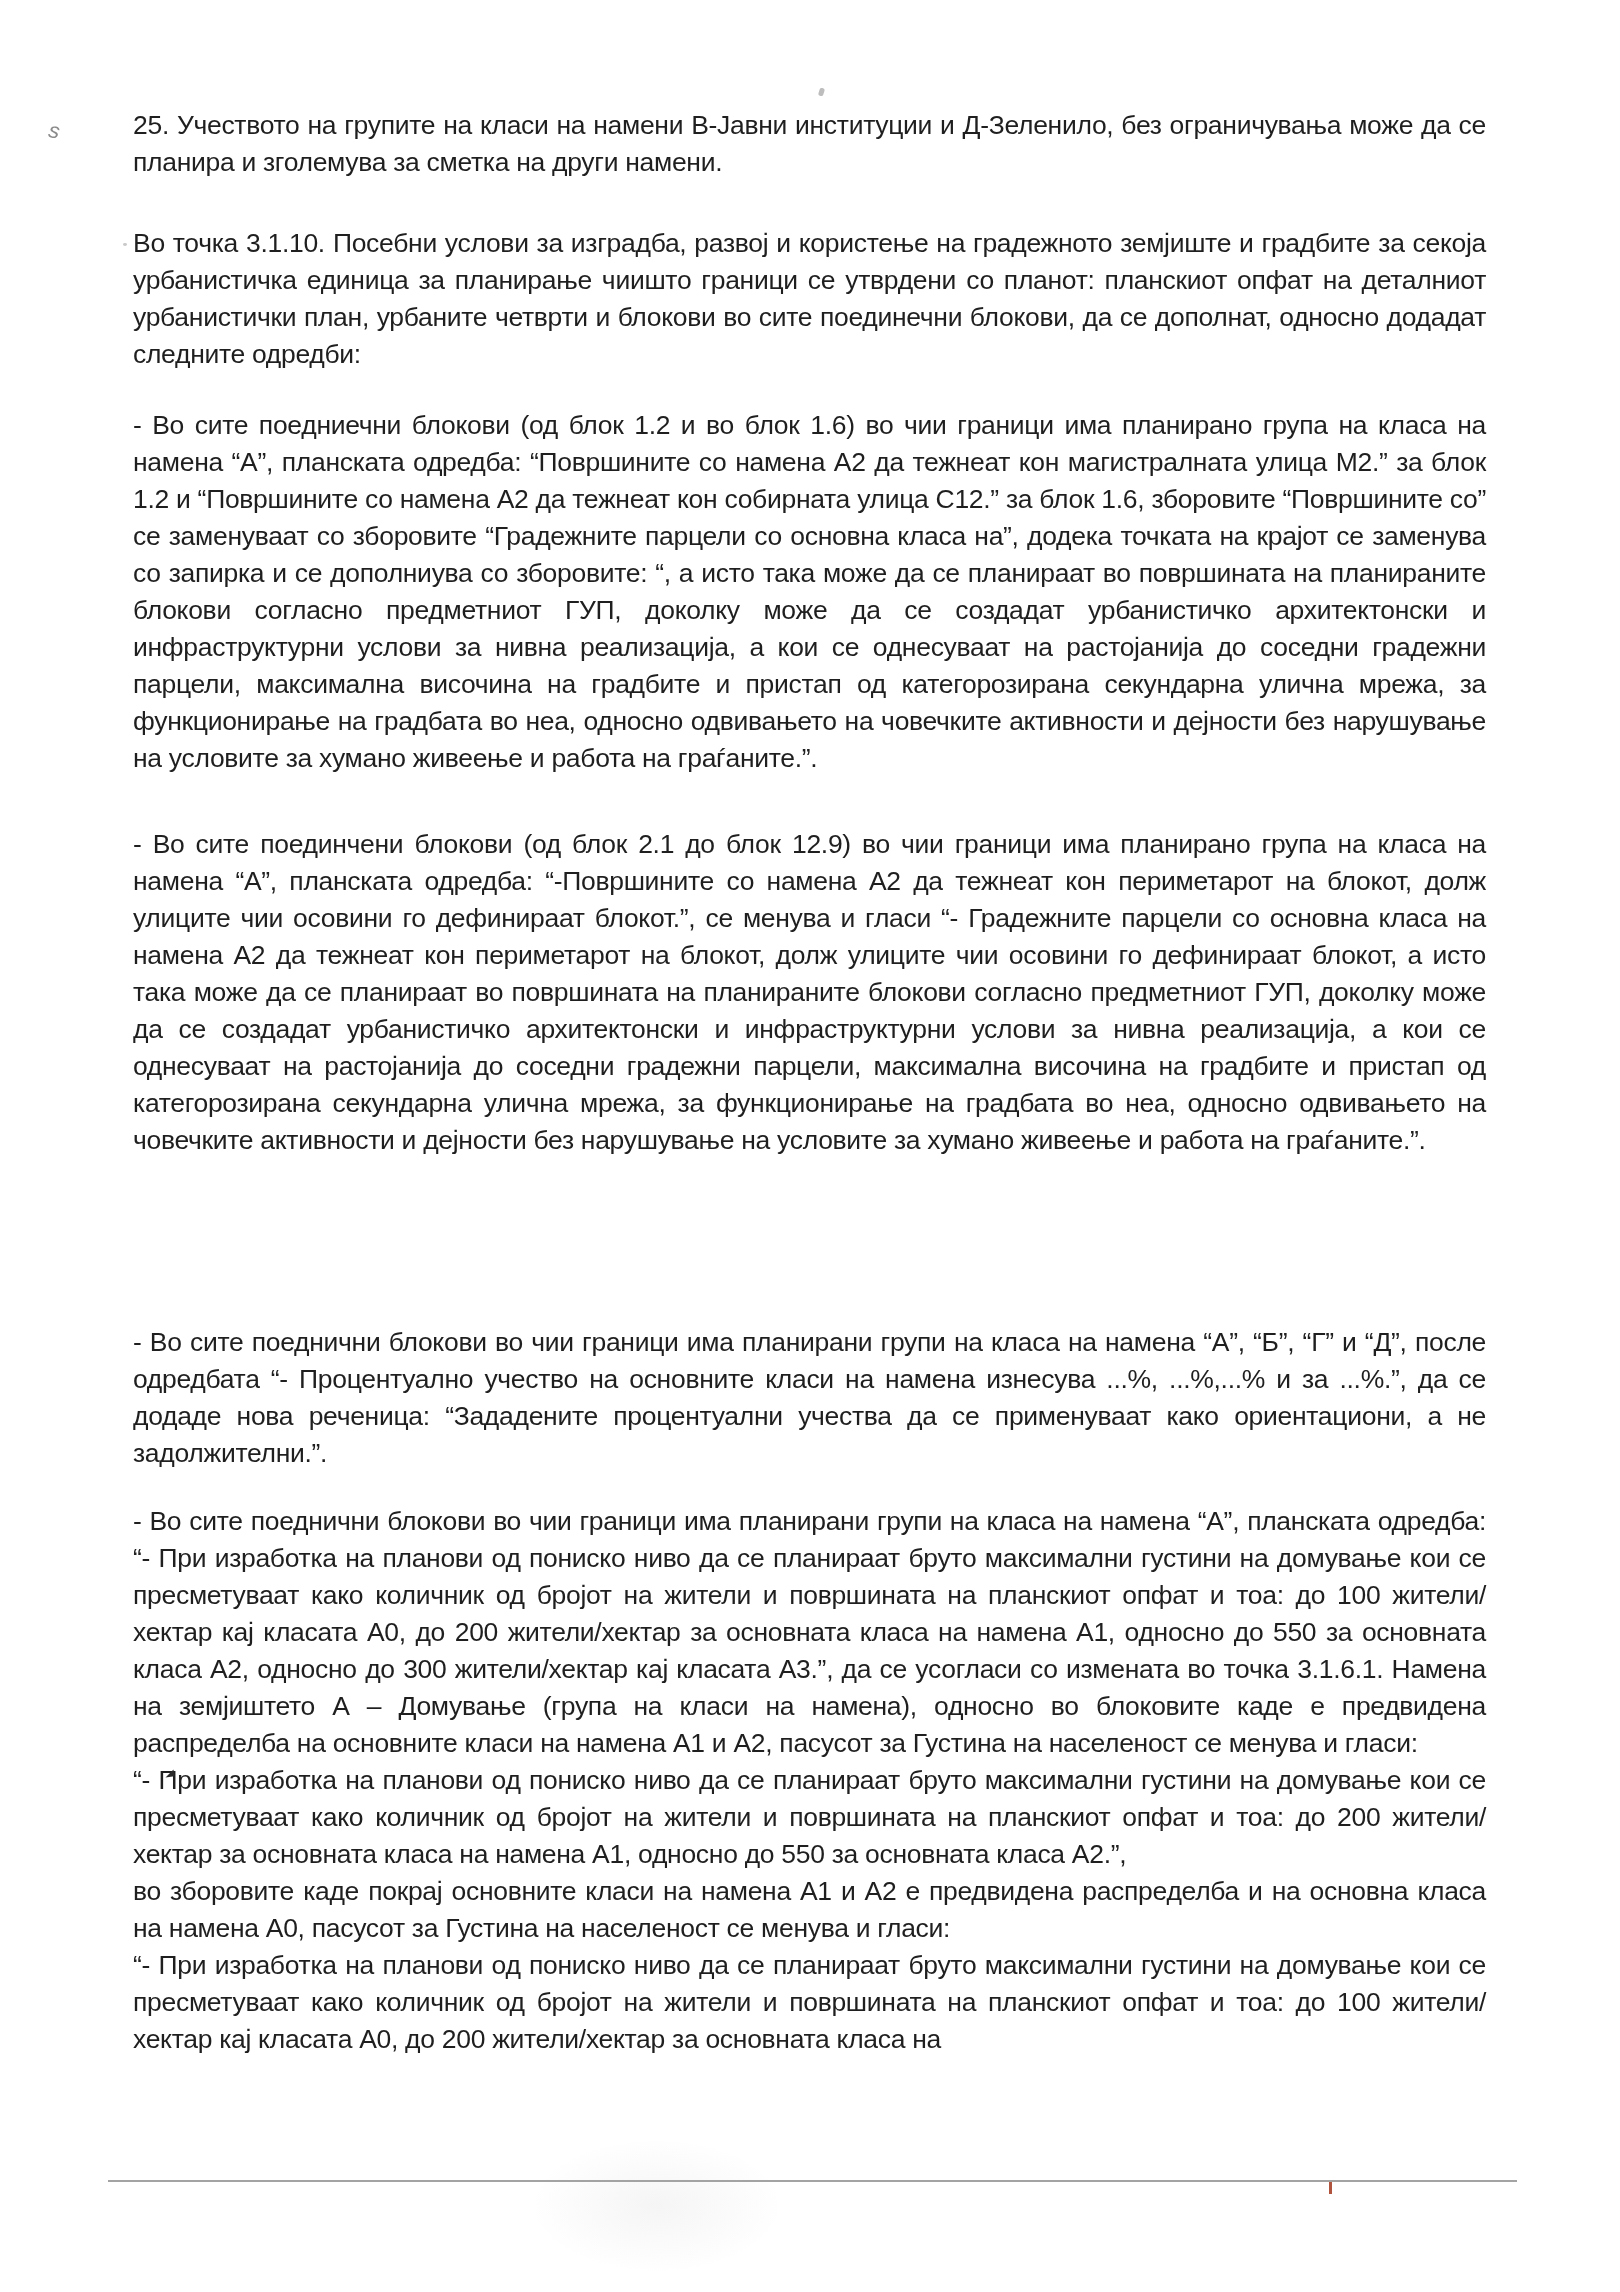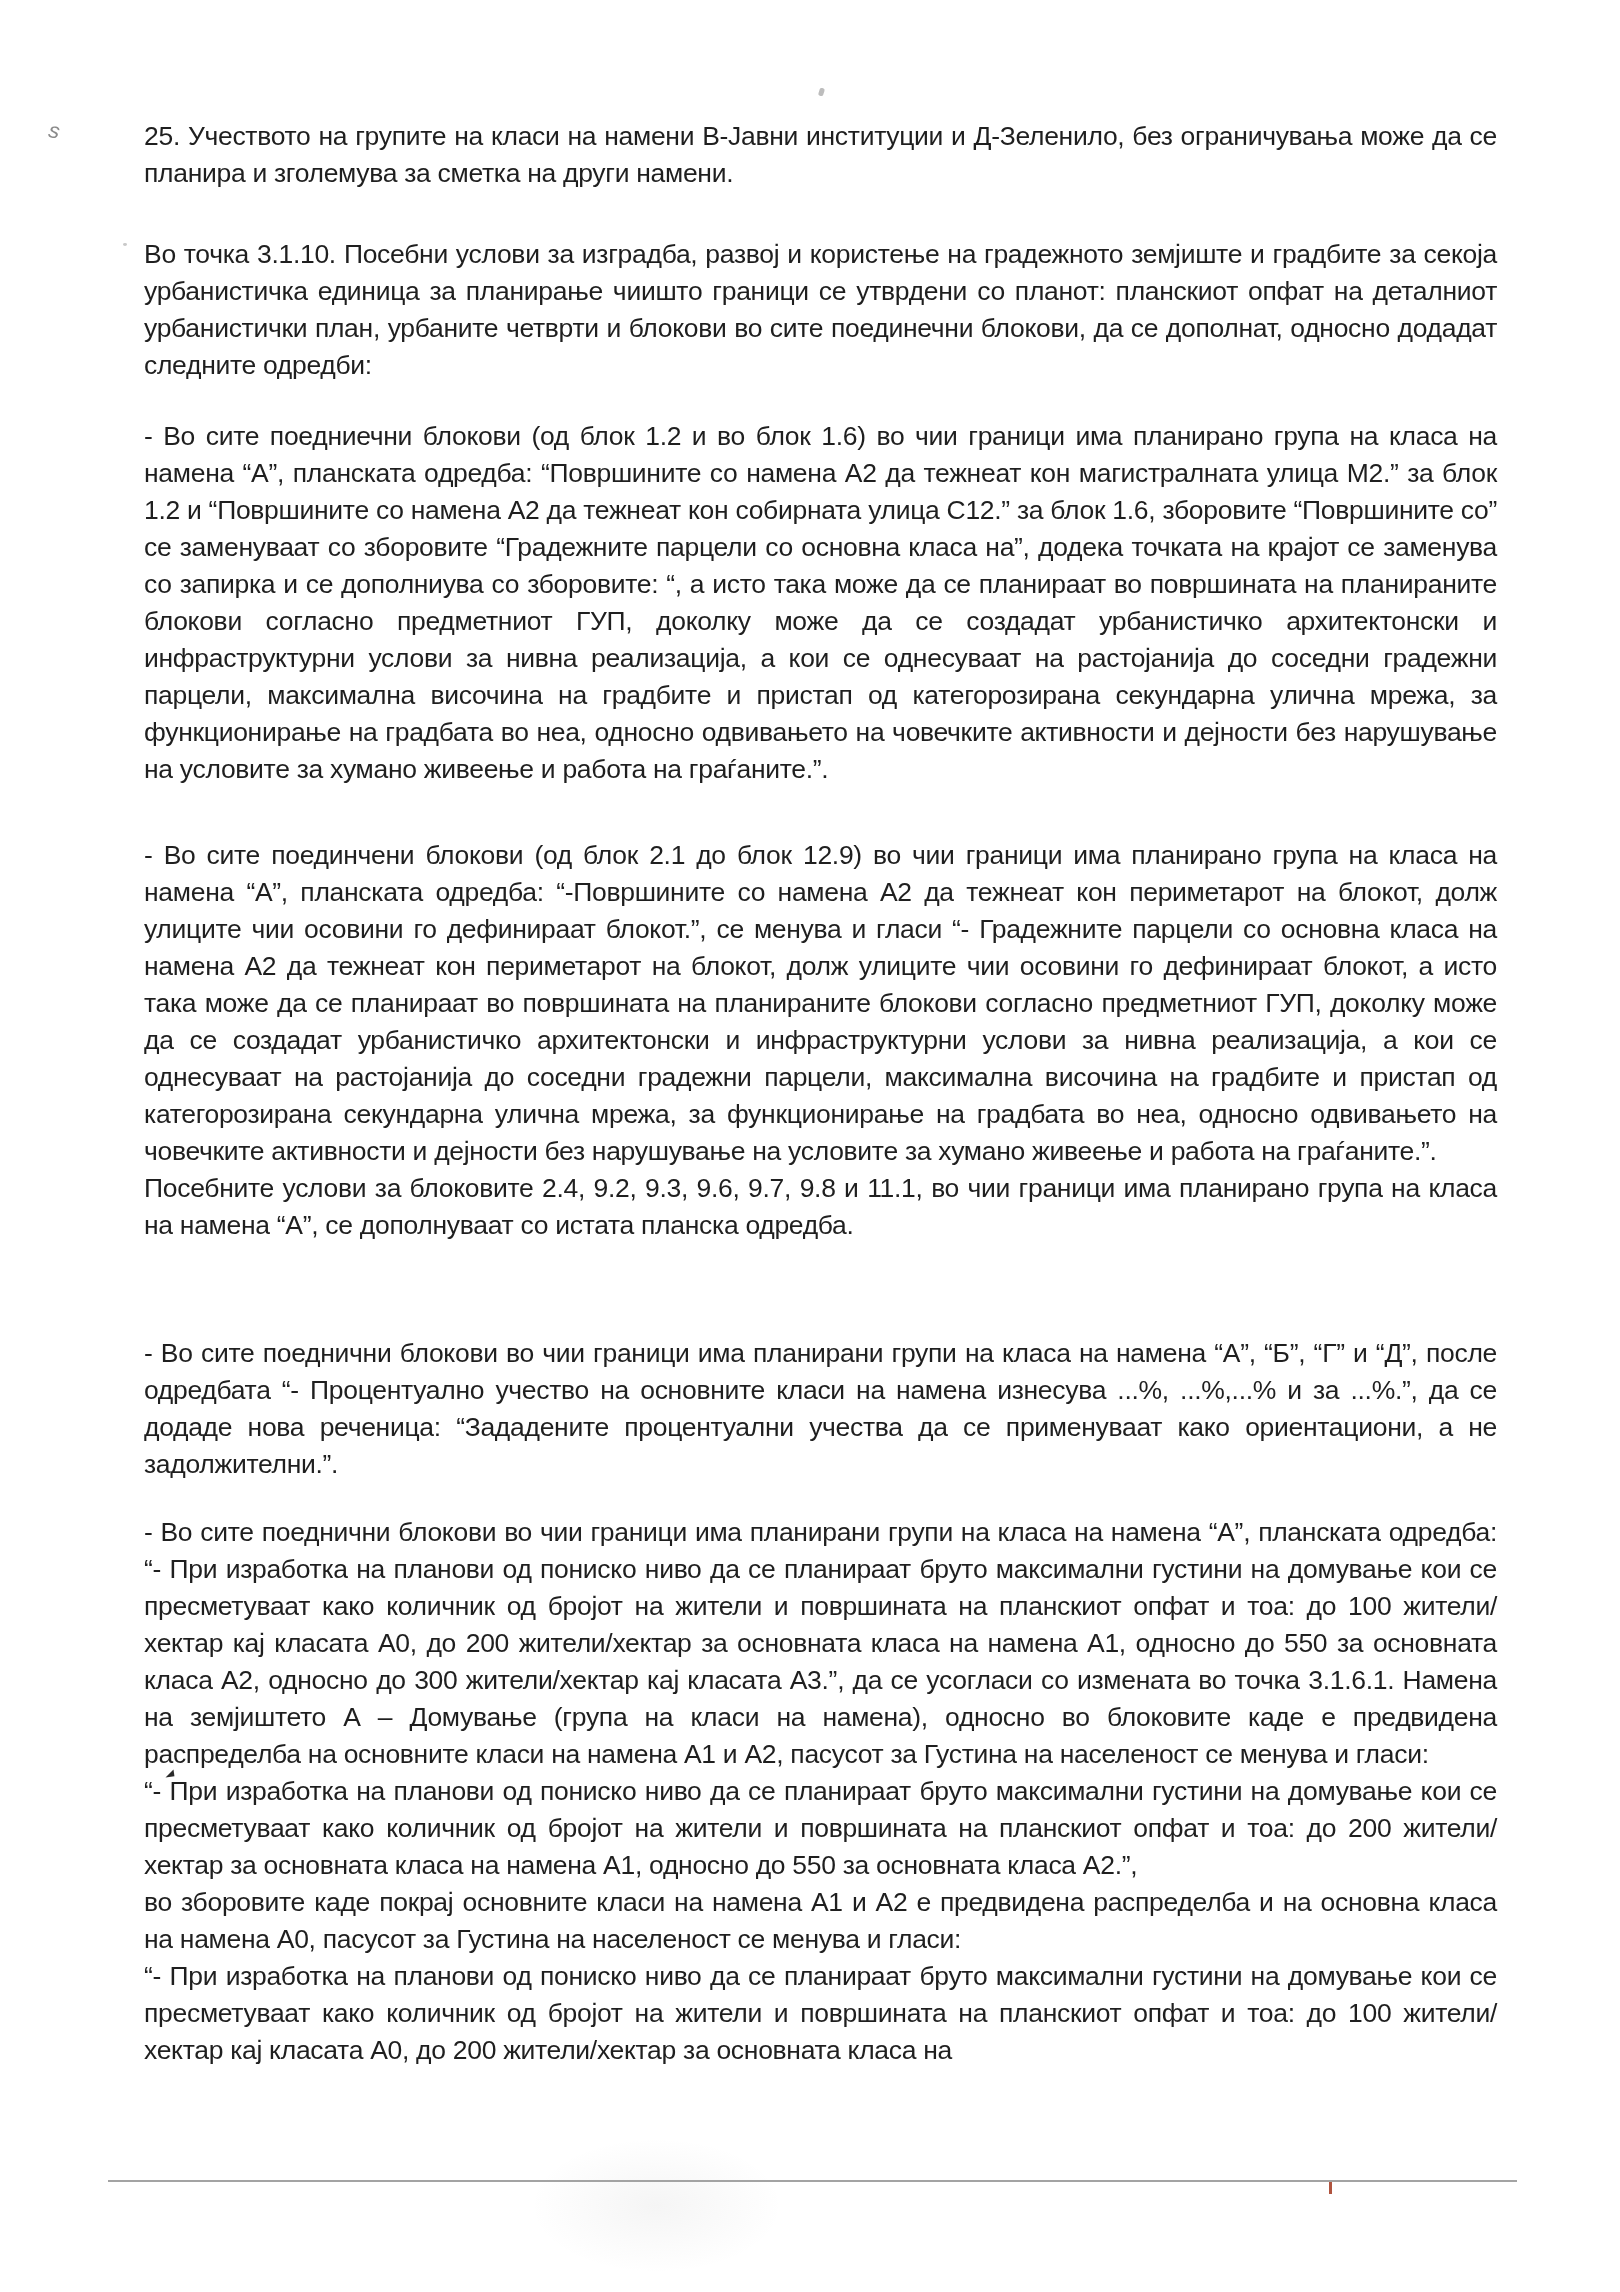--- a/index.html
+++ b/index.html
@@ -17,21 +17,21 @@
   }
   .doc {
     position: absolute;
     left: 128px;
     width: 1353px;
     font-size: 26.5px;
     line-height: 37px;
     letter-spacing: -0.3px;
     text-align: justify;
   }
-  .para { position: absolute; left: 0; width: 100%; margin: 16px; }
+  .para { position: absolute; left: 0; width: 100%; margin: 5px; }
   .seg { display: block; }
   
   .p1 { top: 102px; }
   .p2 { top: 220px; }
   .p3 { top: 402px; }
   .p4 { top: 821px; }
   .p5 { top: 1319px; }
   .p6 { top: 1498px; }
 
   
@@ -86,21 +86,20 @@
     <p class="para p2">
       <span class="seg">Во точка 3.1.10. Посебни услови за изградба, развој и користење на градежното земјиште и градбите за секоја урбанистичка единица за планирање чиишто граници се утврдени со планот: планскиот опфат на деталниот урбанистички план, урбаните четврти и блокови во сите поединечни блокови, да се дополнат, односно додадат следните одредби:</span>
     </p>
 
     <p class="para p3">
       <span class="seg">- Во сите поедниечни блокови (од блок 1.2 и во блок 1.6) во чии граници има планирано група на класа на намена “А”, планската одредба: “Површините со намена А2 да тежнеат кон магистралната улица М2.” за блок 1.2 и “Површините со намена А2 да тежнеат кон собирната улица С12.” за блок 1.6, зборовите “Површините со” се заменуваат со зборовите “Градежните парцели со основна класа на”, додека точката на крајот се заменува со запирка и се дополниува со зборовите: “, а исто така може да се планираат во површината на планираните блокови согласно предметниот ГУП, доколку може да се создадат урбанистичко архитектонски и инфраструктурни услови за нивна реализација, а кои се однесуваат на растојанија до соседни градежни парцели, максимална височина на градбите и пристап од категорозирана секундарна улична мрежа, за функционирање на градбата во неа, односно одвивањето на човечките активности и дејности без нарушување на условите за хумано живеење и работа на граѓаните.”.</span>
     </p>
 
     <p class="para p4">
       <span class="seg">- Во сите поединчени блокови (од блок 2.1 до блок 12.9) во чии граници има планирано група на класа на намена “А”, планската одредба: “-Површините со намена А2 да тежнеат кон периметарот на блокот, долж улиците чии осовини го дефинираат блокот.”, се менува и гласи “- Градежните парцели со основна класа на намена А2 да тежнеат кон периметарот на блокот, долж улиците чии осовини го дефинираат блокот, а исто така може да се планираат во површината на планираните блокови согласно предметниот ГУП, доколку може да се создадат урбанистичко архитектонски и инфраструктурни услови за нивна реализација, а кои се однесуваат на растојанија до соседни градежни парцели, максимална височина на градбите и пристап од категорозирана секундарна улична мрежа, за функционирање на градбата во неа, односно одвивањето на човечките активности и дејности без нарушување на условите за хумано живеење и работа на граѓаните.”.</span>
-      <span class="seg">Посебните услови за блоковите 2.4, 9.2, 9.3, 9.6, 9.7, 9.8 и 11.1, во чии граници има планирано група на класа на намена “А”, се дополнуваат со истата планска одредба.</span>
     </p>
 
     <p class="para p5">
       <span class="seg">- Во сите поеднични блокови во чии граници има планирани групи на класа на намена “А”, “Б”, “Г” и “Д”, после одредбата “- Процентуално учество на основните класи на намена изнесува ...%, ...%,...% и за ...%.”, да се додаде нова реченица: “Зададените процентуални учества да се применуваат како ориентациони, а не задолжителни.”.</span>
     </p>
 
     <p class="para p6">
       <span class="seg">- Во сите поеднични блокови во чии граници има планирани групи на класа на намена “А”, планската одредба: “- При изработка на планови од пониско ниво да се планираат бруто максимални густини на домување кои се пресметуваат како количник од бројот на жители и површината на планскиот опфат и тоа: до 100 жители/хектар кај класата А0, до 200 жители/хектар за основната класа на намена А1, односно до 550 за основната класа А2, односно до 300 жители/хектар кај класата А3.”, да се усогласи со измената во точка 3.1.6.1. Намена на земјиштето А – Домување (група на класи на намена), односно во блоковите каде е предвидена распределба на основните класи на намена А1 и А2, пасусот за Густина на населеност се менува и гласи:</span>
       <span class="seg">“- При изработка на планови од пониско ниво да се планираат бруто максимални густини на домување кои се пресметуваат како количник од бројот на жители и површината на планскиот опфат и тоа: до 200 жители/хектар за основната класа на намена А1, односно до 550 за основната класа А2.”,</span>
       <span class="seg">во зборовите каде покрај основните класи на намена А1 и А2 е предвидена распределба и на основна класа на намена А0, пасусот за Густина на населеност се менува и гласи:</span>

